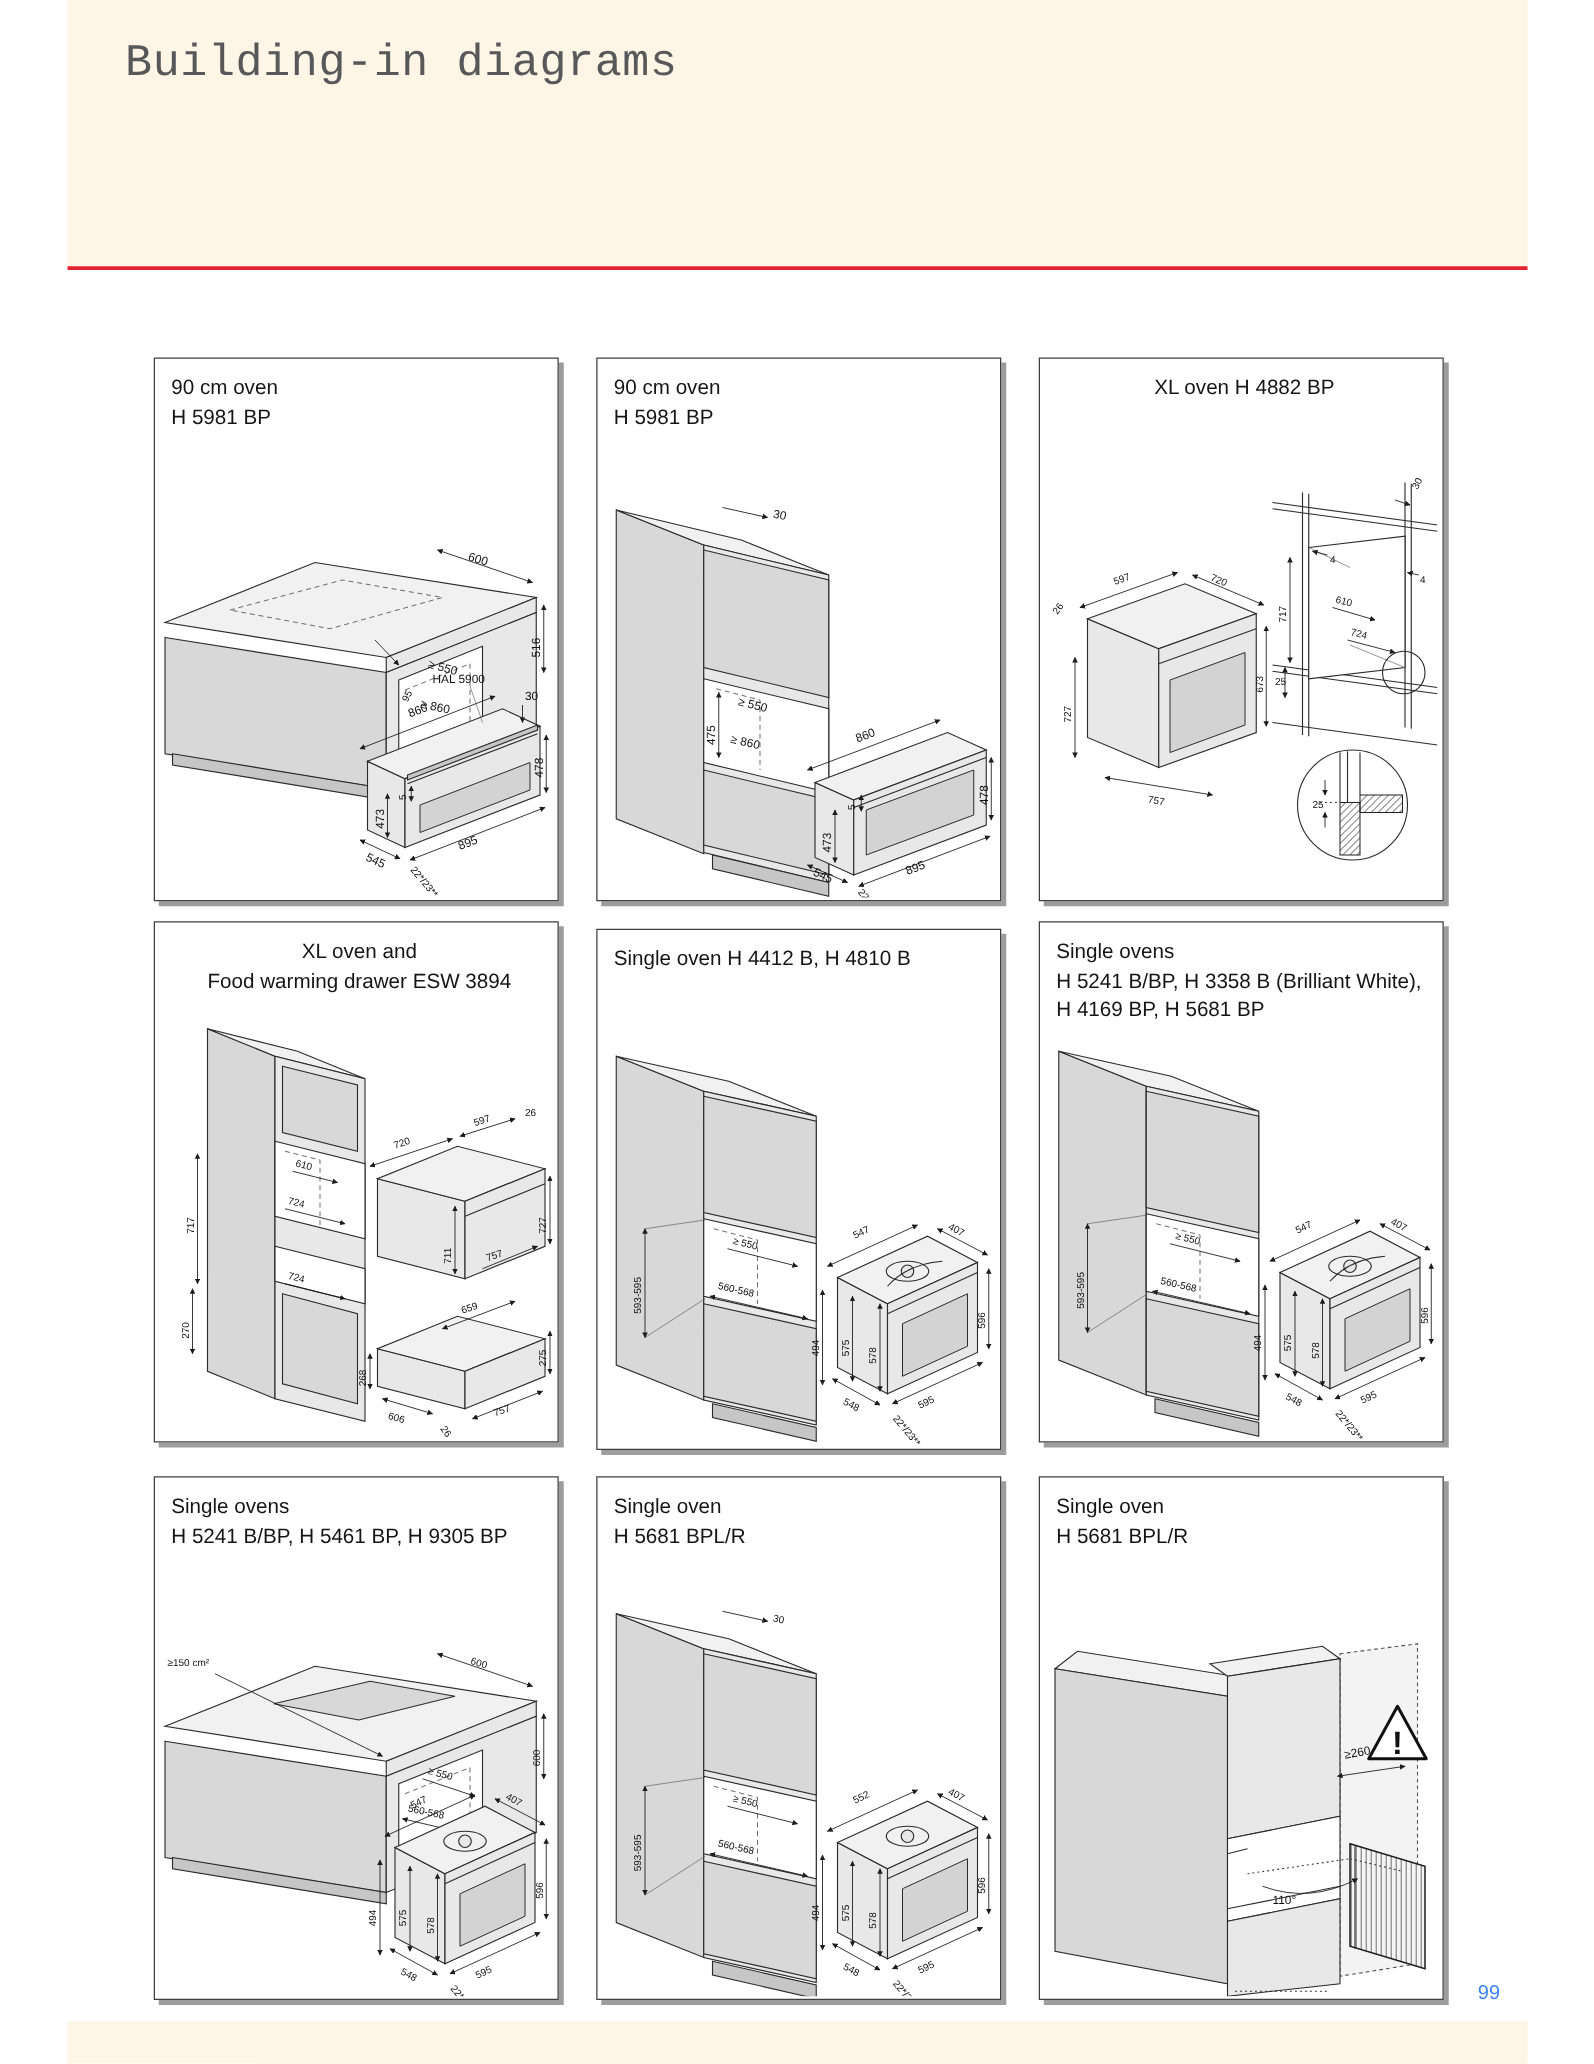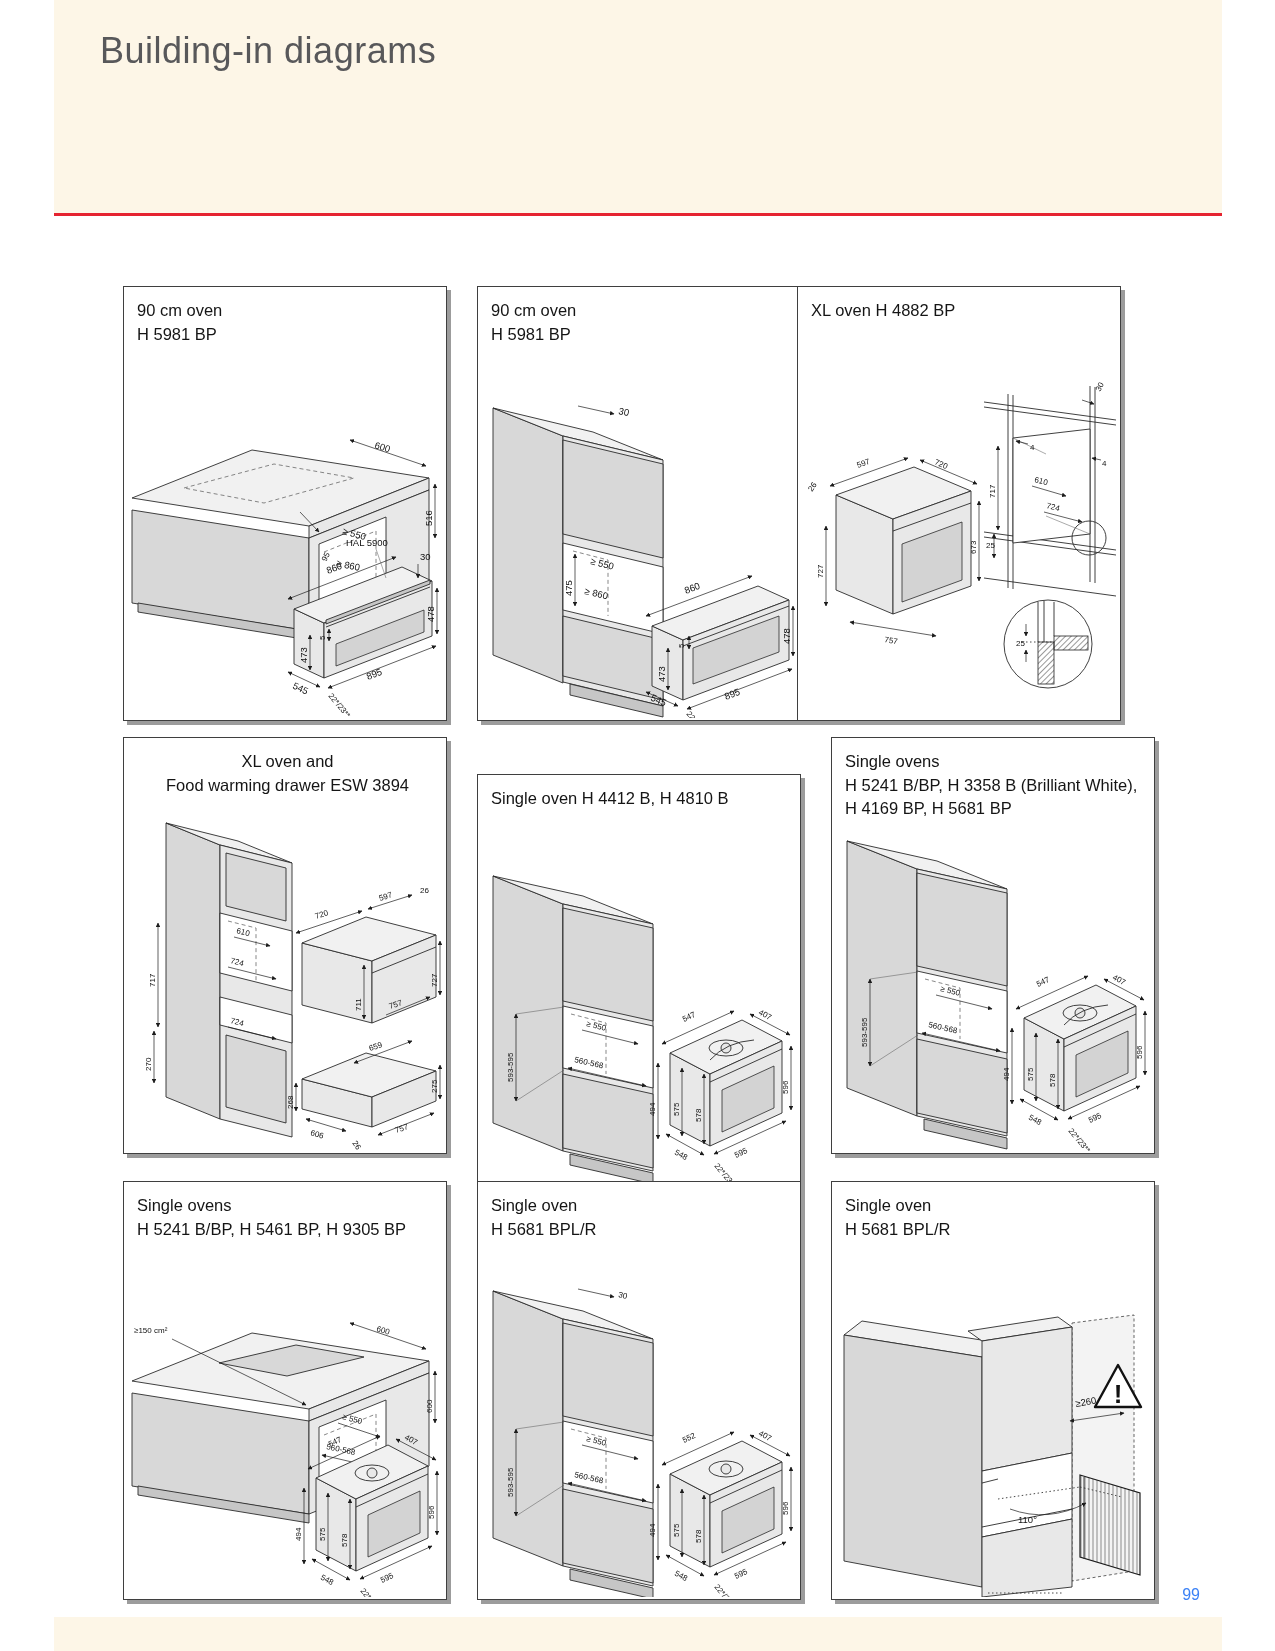--- a/index.html
+++ b/index.html
@@ -1,30 +1,30 @@
 <!DOCTYPE html>
 <html><head>
 <meta charset="utf-8">
 <style>
   html,body{margin:0;padding:0;background:#fff;}
   .page{position:relative;width:1275px;height:1651px;background:#ffffff;overflow:hidden;
         font-family:"Liberation Sans",sans-serif;}
   .banner{position:absolute;left:54px;top:0;width:1168px;height:213px;background:#fdf6e7;}
   .banner h1{margin:0;position:absolute;left:46px;top:30px;font-size:36px;font-weight:400;
-             color:#58585a;letter-spacing:.5px;}
+             color:#58585a;letter-spacing:.5px;font-family:Liberation Mono, monospace;}
   .redline{position:absolute;left:54px;top:213px;width:1168px;height:3px;background:#e52330;}
   .footerband{position:absolute;left:54px;top:1617px;width:1168px;height:34px;background:#fdf6e7;}
   .pagenum{position:absolute;left:1160px;top:1586px;width:40px;text-align:right;
            font-size:16px;color:#3b82f6;}
   .box{position:absolute;background:#fff;border:1px solid #3f3f3f;box-shadow:4px 4px 0 #9c9c9c;margin-top:44px;}
   .b0{left:123px;top:242px;width:322px;height:433px;}
   .b1{left:477px;top:242px;width:322px;height:433px;}
-  .b2{left:797px;top:242px;width:322px;height:433px;}
+  .b2{left:831px;top:242px;width:322px;height:433px;text-align:center;}
   .b3{left:123px;top:693px;width:322px;height:415px;text-align:center;}
-  .b4{left:477px;top:730px;width:322px;height:415px;}
+  .b4{left:477px;top:699px;width:322px;height:415px;}
   .b5{left:831px;top:693px;width:322px;height:415px;}
   .b6{left:123px;top:1137px;width:322px;height:417px;}
   .b7{left:477px;top:1137px;width:322px;height:417px;}
   .b8{left:831px;top:1137px;width:322px;height:417px;}
   .box-title{padding:12px 8px 0 13px;font-size:16.5px;line-height:23.5px;color:#151515;}
   .box-title div{white-space:nowrap;}
   svg.diag{position:absolute;left:0;bottom:2px;display:block;}
   
   .f0{fill:#f1f1f1;stroke:#2b2b2b;stroke-width:.9;}
   .f1{fill:#e8e8e8;stroke:#2b2b2b;stroke-width:.9;}

